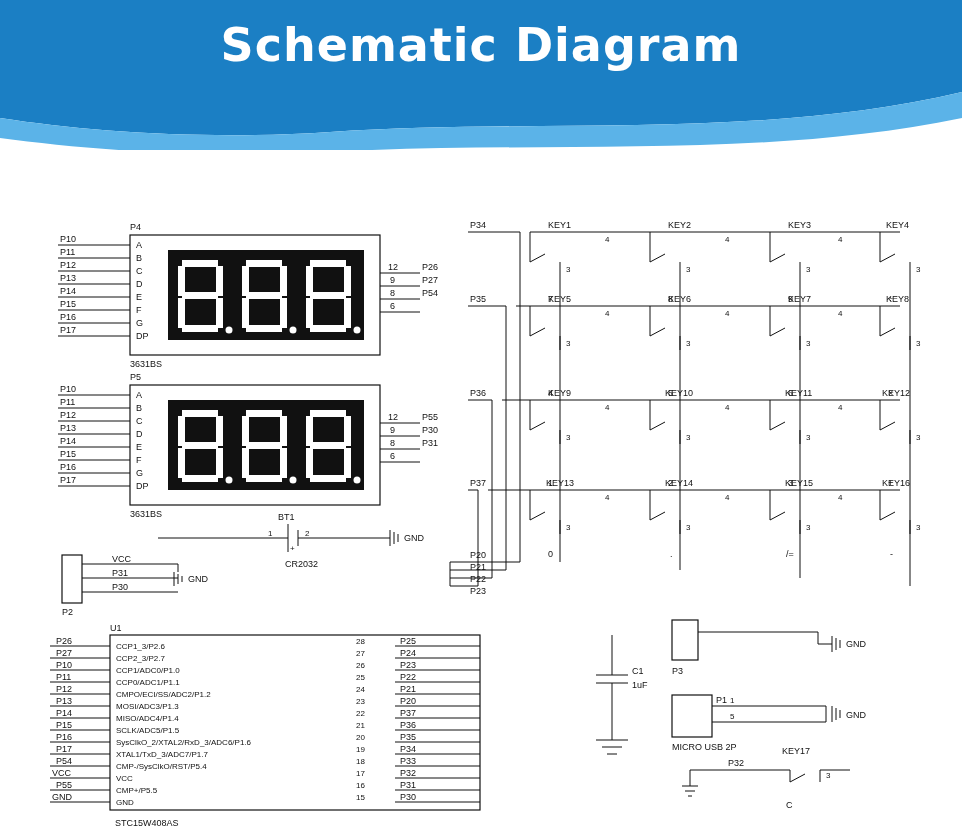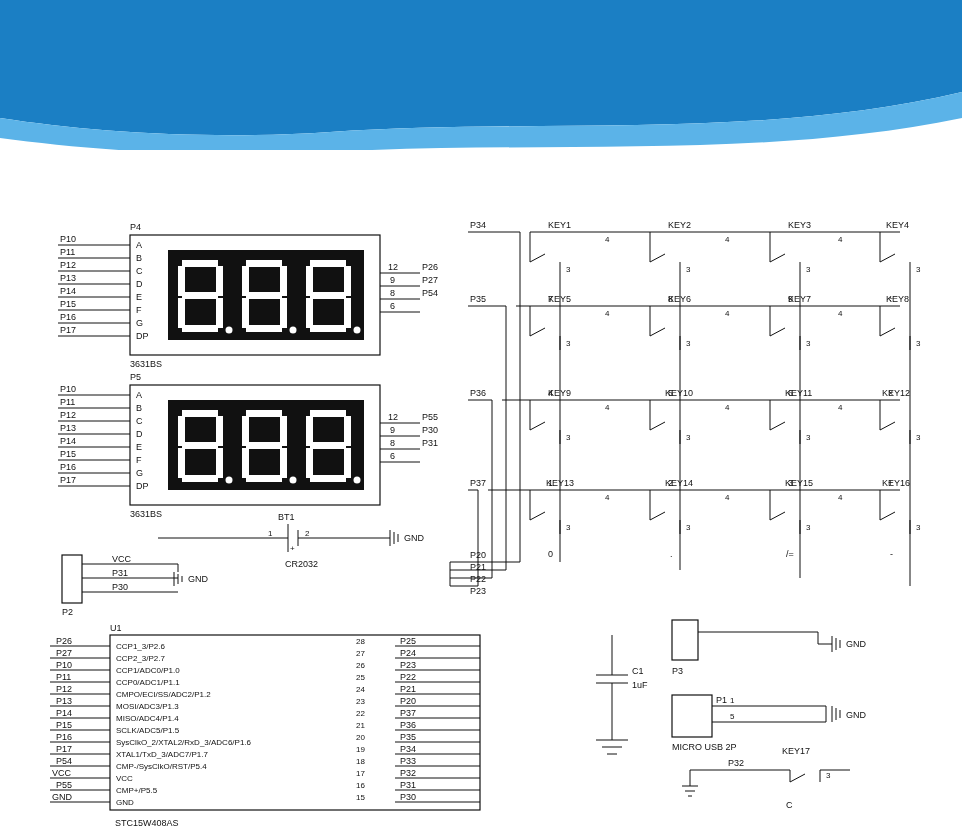--- a/index.html
+++ b/index.html
@@ -31,20 +31,21 @@
 </style>
 </head>
 <body>
 
 <div class="banner">
   <svg width="962" height="150" viewBox="0 0 962 150">
     <rect x="0" y="0" width="962" height="150" fill="#ffffff"></rect>
     <path d="M0,0 H962 V92 C760,140 540,118 330,132 C210,140 90,132 0,118 Z" fill="#1b7fc4"></path>
     <path d="M0,118 C90,132 210,140 330,132 C540,118 760,140 962,92 L962,118 C760,160 540,140 330,152 C210,159 90,150 0,138 Z" fill="#5bb3e8"></path>
   </svg>
+  <div class="banner-title">Schematic Diagram</div>
 </div>
 
 <div class="sheet">
 <svg class="schem" width="962" height="690" viewBox="0 0 962 690">
 
   <g>
     <rect class="box" x="130" y="85" width="250" height="120"></rect>
 
     <text class="lbl" x="60" y="92">P10</text>
     <text class="lbl" x="60" y="105">P11</text>

